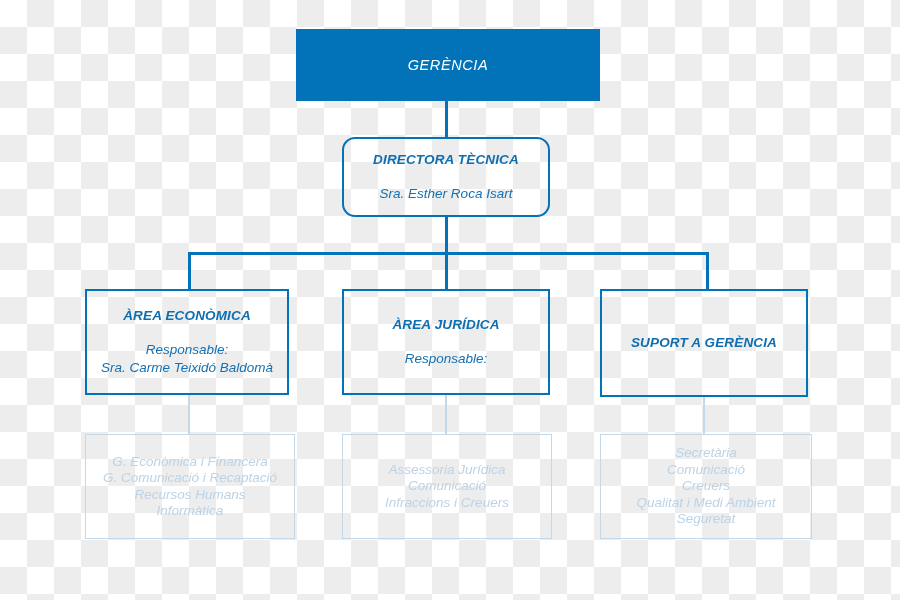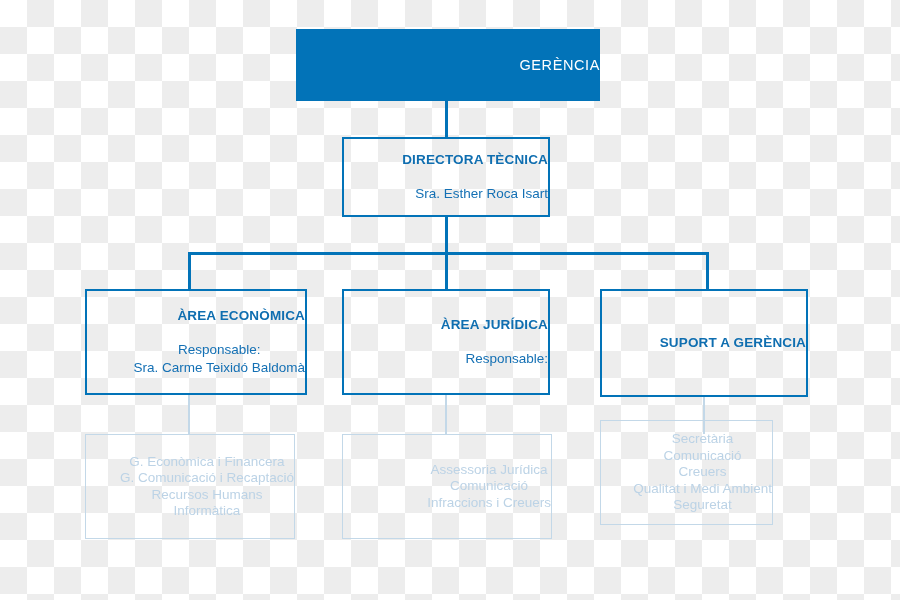--- a/index.html
+++ b/index.html
@@ -25,24 +25,25 @@
     background-size: 54px 54px;
     background-position: 0 0, 27px 27px;
   }
 
   
   .node {
     position: absolute;
     box-sizing: border-box;
     display: flex;
     flex-direction: column;
-    align-items: flex-end;
+    align-items: center;
     justify-content: center;
     text-align: center;
     z-index: 2;
+    font-style: italic;
   }
 
   
   .node--root {
     background: #0273b8;
     color: #ffffff;
   }
   .node--root .node-title {
     font-size: 14.5px;
     font-weight: 400;
@@ -104,36 +105,36 @@
 <body>
 
 <div id="org-chart">
 
   <div class="node node--root" style="left:296px; top:29px; width:304px; height:72px;">
     <span class="node-title">GERÈNCIA</span>
   </div>
 
   <div class="conn" style="left:445px; top:101px; width:3px; height:37px;"></div>
 
-  <div class="node node--outline" style="left:342px; top:137px; width:208px; height:80px;">
+  <div class="node node--outline" style="left:342px; top:137px; width:208px; height:80px;border-radius:13px;">
     <span class="node-title">DIRECTORA TÈCNICA</span>
     <span class="node-sub">
       <span class="sub-line">Sra. Esther Roca Isart</span>
     </span>
   </div>
 
   <div class="conn" style="left:445px; top:217px; width:3px; height:38px;"></div>
 
   <div class="conn" style="left:188px; top:252px; width:521px; height:3px;"></div>
 
   <div class="conn" style="left:188px; top:252px; width:3px; height:39px;"></div>
   <div class="conn" style="left:445px; top:252px; width:3px; height:39px;"></div>
   <div class="conn" style="left:706px; top:252px; width:3px; height:39px;"></div>
 
-  <div class="node node--outline" style="left:85px; top:289px; width:222px; height:106px;">
+  <div class="node node--outline" style="left:85px; top:289px; width:204px; height:106px;">
     <span class="node-title">ÀREA ECONÒMICA</span>
     <span class="node-sub">
       <span class="sub-line">Responsable:</span>
       <span class="sub-line">Sra. Carme Teixidó Baldomà</span>
     </span>
   </div>
 
   <div class="node node--outline" style="left:342px; top:289px; width:208px; height:106px;">
     <span class="node-title">ÀREA JURÍDICA</span>
     <span class="node-sub">
@@ -161,21 +162,21 @@
   </div>
 
   <div class="node node--faded" style="left:342px; top:434px; width:210px; height:105px;">
     <span class="leaf-list">
       <span class="leaf-line">Assessoria Jurídica</span>
       <span class="leaf-line">Comunicació</span>
       <span class="leaf-line">Infraccions i Creuers</span>
     </span>
   </div>
 
-  <div class="node node--faded" style="left:600px; top:420px; width:173px; height:105px;">
+  <div class="node node--faded" style="left:600px; top:434px; width:212px; height:105px;">
     <span class="leaf-list">
       <span class="leaf-line">Secretària</span>
       <span class="leaf-line">Comunicació</span>
       <span class="leaf-line">Creuers</span>
       <span class="leaf-line">Qualitat i Medi Ambient</span>
       <span class="leaf-line">Seguretat</span>
     </span>
   </div>
 
 </div>

